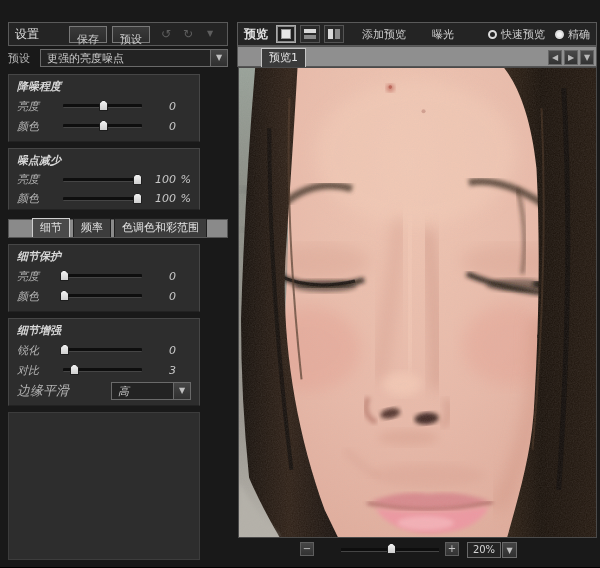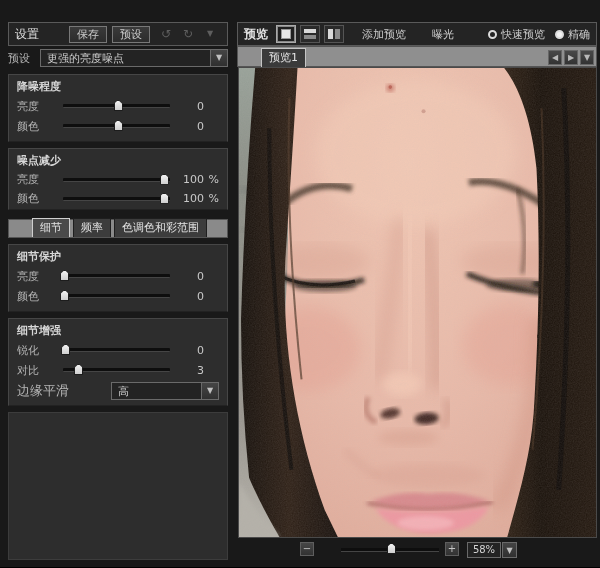--- a/index.html
+++ b/index.html
@@ -7,24 +7,24 @@
   body { font-family:"DejaVu Sans", sans-serif; }
   .window { position:relative; width:600px; height:568px; background:#191919; overflow:hidden; border-bottom:1px solid #000; }
 
   
   .titlebar { position:absolute; left:0; top:0; width:600px; height:13px;
     background:linear-gradient(#3c50a0 0%, #1d2a6e 45%, #101b52 100%);
     color:#fff; font-size:10px; font-weight:bold; line-height:13px; padding-left:3px; letter-spacing:1px; }
 
   
   .boxbar { position:absolute; height:24px; border:1px solid #5a5a5a; background:#242424; display:flex; align-items:center; padding:0 6px; }
-  .section { position:absolute; left:8px; width:220px; background:#2d2d2d; border:1px solid #464646; border-bottom-color:#222; }
+  .section { position:absolute; left:8px; width:192px; background:#2d2d2d; border:1px solid #464646; border-bottom-color:#222;font-style:italic; }
   .sec-title { font-size:11px; font-weight:bold; color:#d8d8d8; padding:4px 8px 2px 8px; }
 
-  .btn { background:linear-gradient(#3a3a3a,#2c2c2c); border:1px solid #787878; color:#cccccc; font-size:11px; height:17px; line-height:15px; padding:0 7px; text-align:center; }
+  .btn { background:linear-gradient(#3a3a3a,#2c2c2c); border:1px solid #787878; color:#cccccc; font-size:11px; height:17px; line-height:15px; padding:5px 7px; text-align:center; }
   .icon-btn { width:22px; color:#5e5e5e; font-size:12px; text-align:center; height:17px; line-height:16px; }
 
   
   .srow { display:flex; align-items:center; height:20px; padding:0 8px; }
   .srow .lbl { width:44px; font-size:11px; color:#b4b4b4; }
   .track { position:relative; flex:1; height:4px; margin:0 8px 0 2px; background:#0e0e0e; border-bottom:1px solid #454545; border-radius:1px; }
   .thumb { position:absolute; top:-4px; width:9px; height:11px; margin-left:-5px;
     background:linear-gradient(#f2f2f2,#cfcfcf); border:1px solid #1d1d1d;
     clip-path:polygon(50% 0,100% 38%,100% 100%,0 100%,0 38%); }
   .val { width:26px; text-align:right; font-size:11px; color:#c8c8c8; }
@@ -320,16 +320,16 @@
 
       <rect width="354" height="467" filter="url(#grain)" opacity="0.45"></rect>
     </svg>
   </div>
 
   <div class="zbtn" style="left:300px; top:542px;"><span>−</span></div>
   <div class="ztrack">
     <div class="thumb" style="top: -5px; left: 52%;"></div>
   </div>
   <div class="zbtn" style="left:445px; top:542px;"><span>+</span></div>
-  <div class="zoombox">58%</div>
+  <div class="zoombox">20%</div>
   <div class="zoomcaret">▼</div>
 
 </div>
 
 </body></html>

